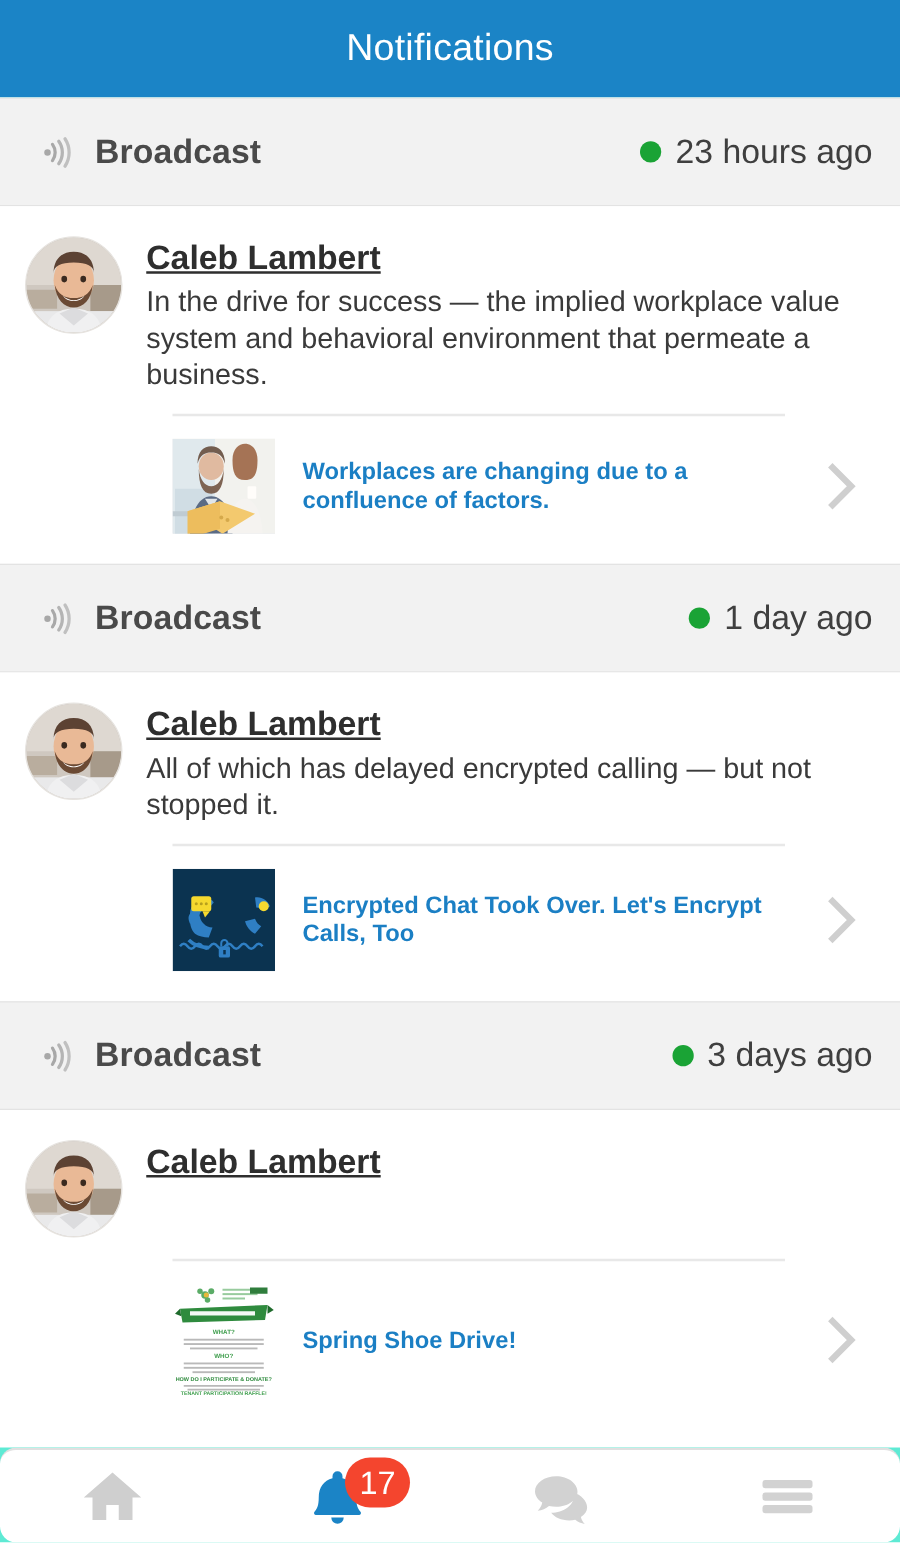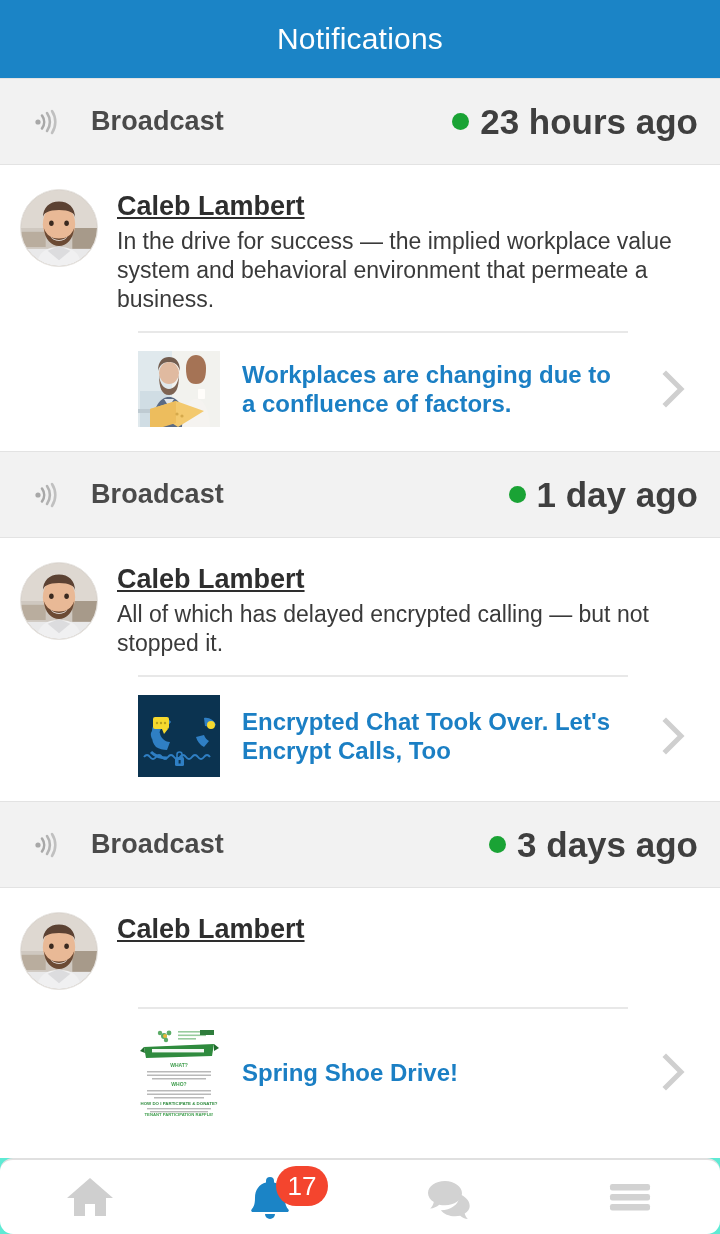--- a/index.html
+++ b/index.html
@@ -52,21 +52,21 @@
     background: #f2f2f2;
     display: flex;
     align-items: center;
     padding: 0 22px 0 32px;
     border-top: 1px solid #e3e3e3;
     border-bottom: 1px solid #e3e3e3;
   }
   .broadcast-left {
     display: flex;
     align-items: center;
-    gap: 29px;
+    gap: 14px;
   }
   .bc-icon {
     width: 30px;
     height: 30px;
     display: block;
     flex: 0 0 30px;
   }
   .broadcast-label {
     font-size: 27px;
     font-weight: bold;
@@ -80,23 +80,23 @@
     gap: 11px;
   }
   .status-dot {
     width: 17px;
     height: 17px;
     border-radius: 50%;
     background: #1aa335;
     flex: 0 0 17px;
   }
   .time-ago {
-    font-size: 35px;
+    font-size: 27px;
     color: #3f3f3f;
-    font-weight: 700;
+    font-weight: 400;
   }
 
   
   .card {
     background: #ffffff;
     padding: 24px 22px 22px 20px;
     display: flex;
     flex-direction: column;
   }
   .card-top {
@@ -154,21 +154,21 @@
     background: #eee;
     display: block;
   }
   .thumb svg { display: block; width: 100%; height: 100%; }
   .thumb.t1 { height: 76px; }
   .thumb.t2 { height: 82px; }
   .thumb.t3 { height: 90px; background:#ffffff; }
 
   .attach-title {
     flex: 1 1 auto;
-    font-size: 24px;
+    font-size: 19px;
     font-weight: bold;
     color: #1b7fc4;
     line-height: 1.22;
     min-width: 0;
   }
   .chevron {
     flex: 0 0 34px;
     width: 34px;
     height: 46px;
     margin-left: 6px;

